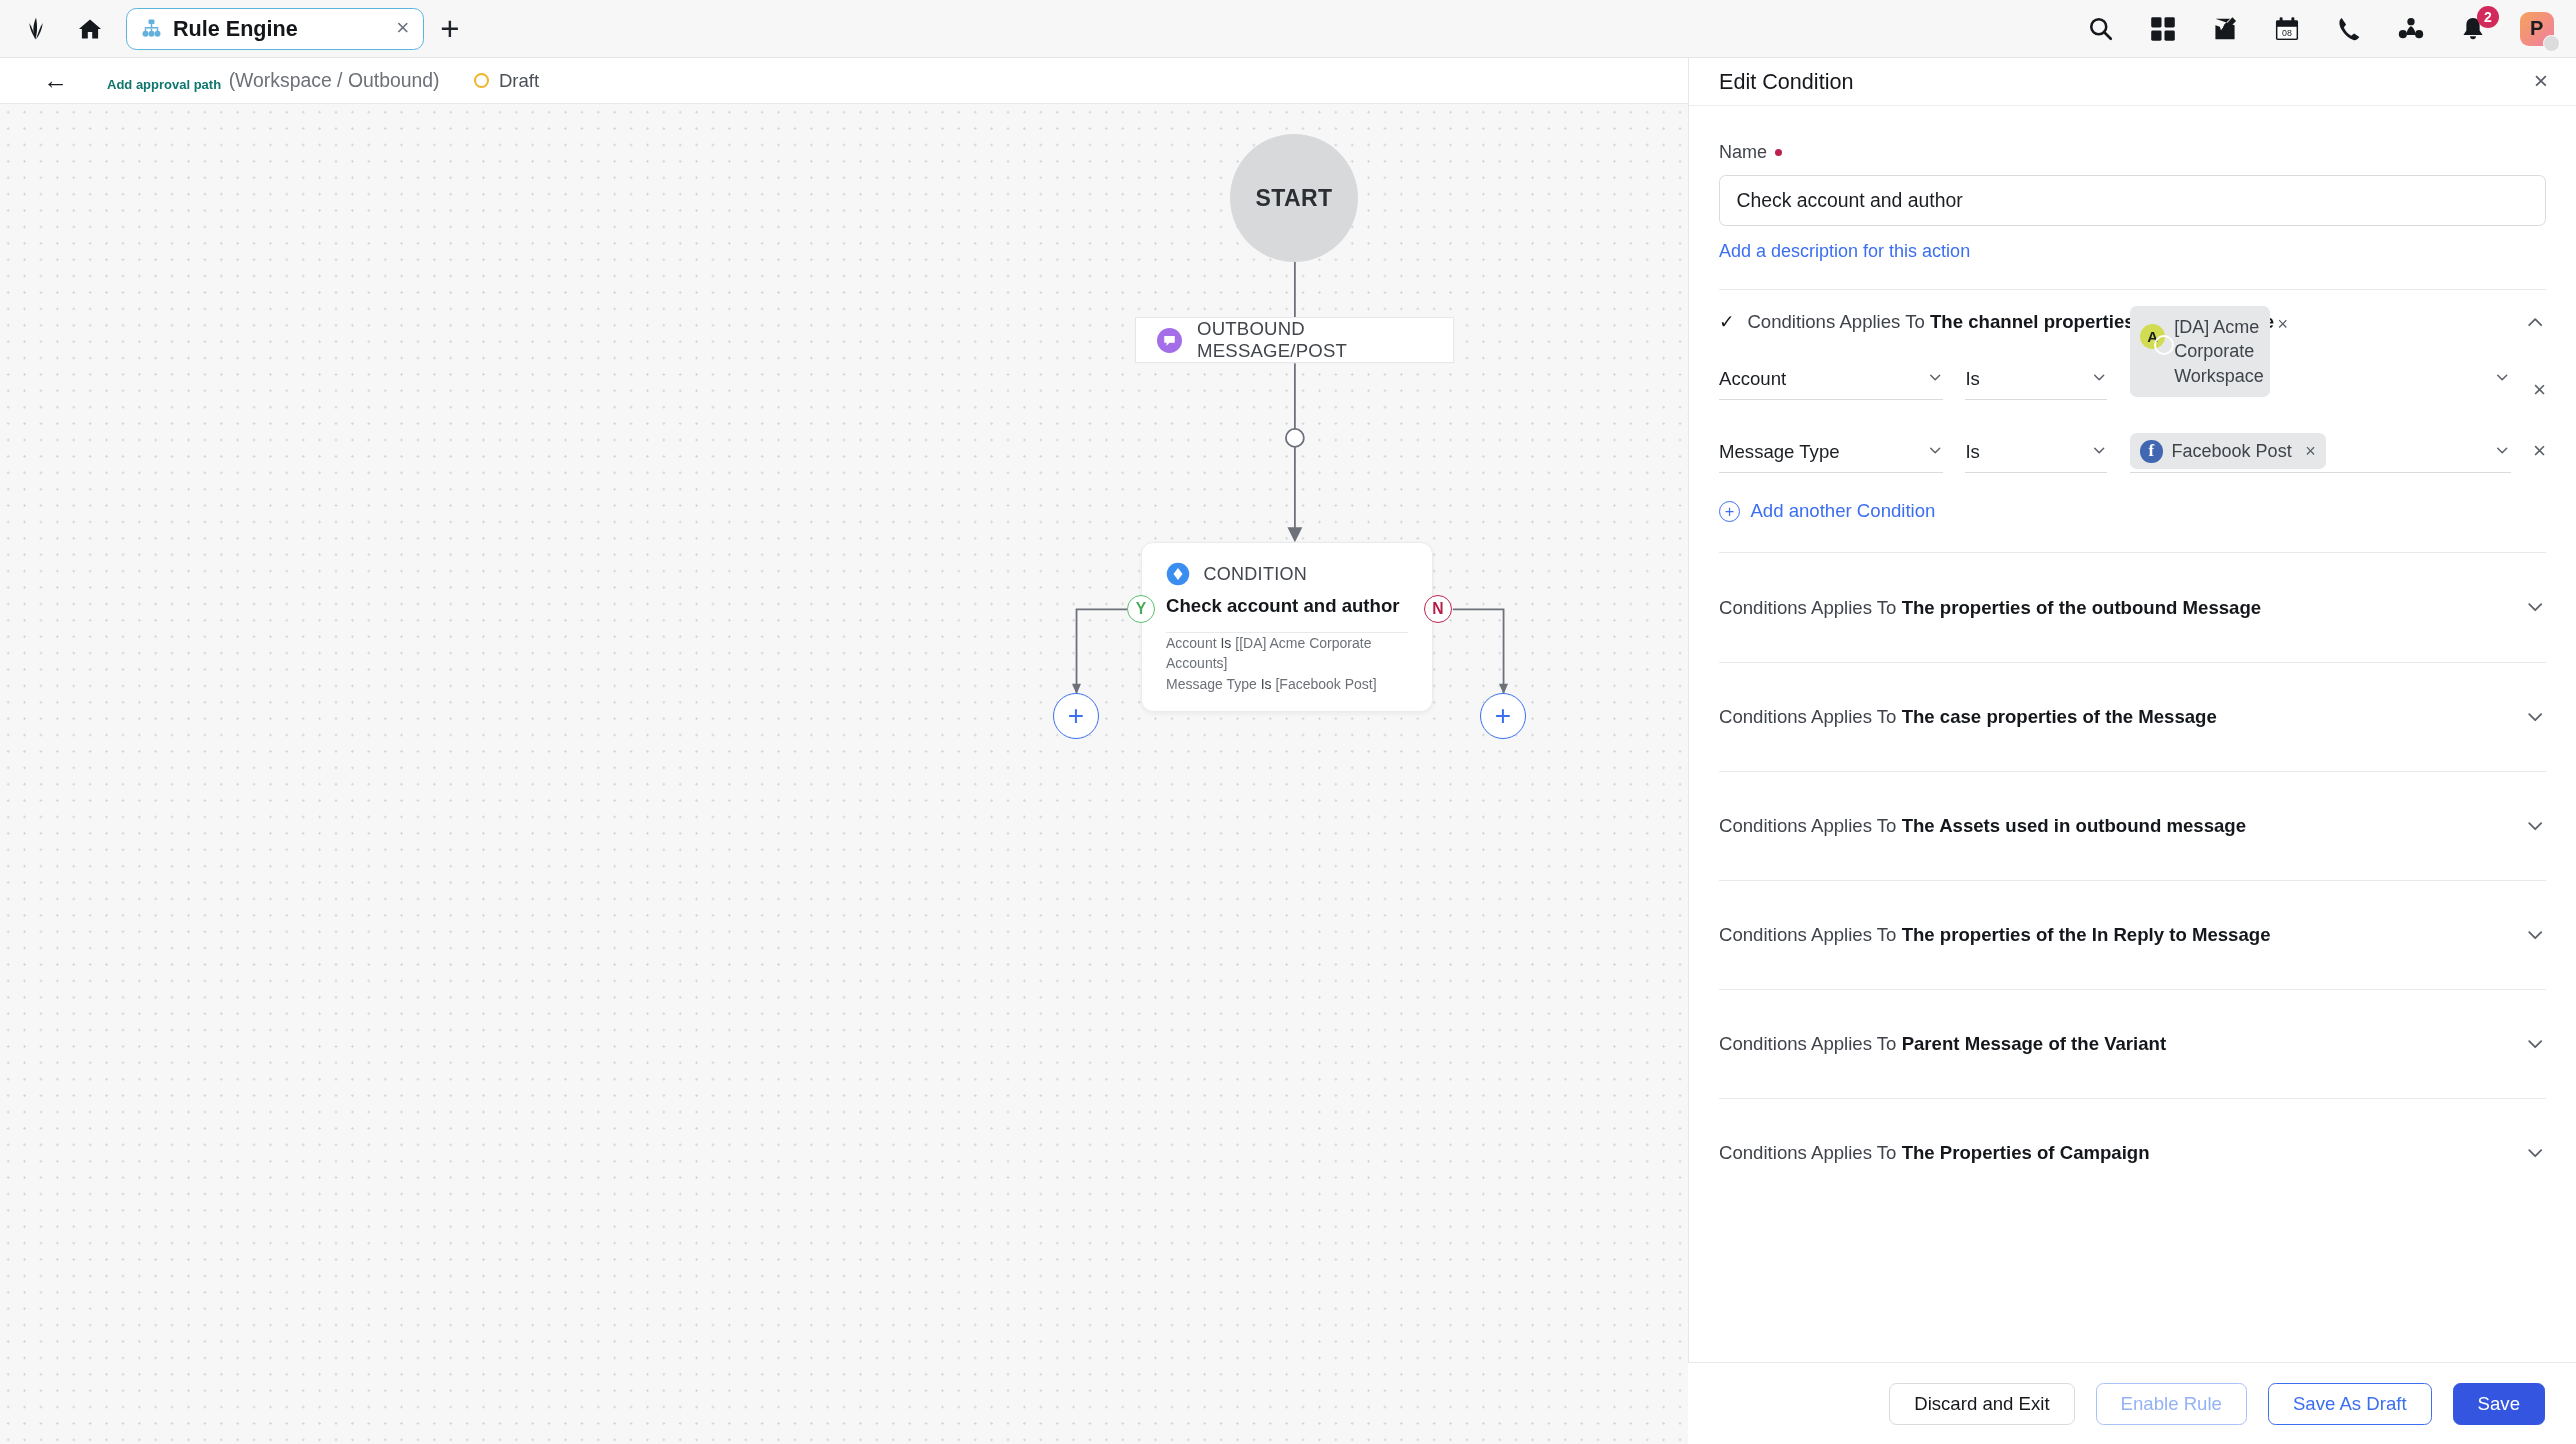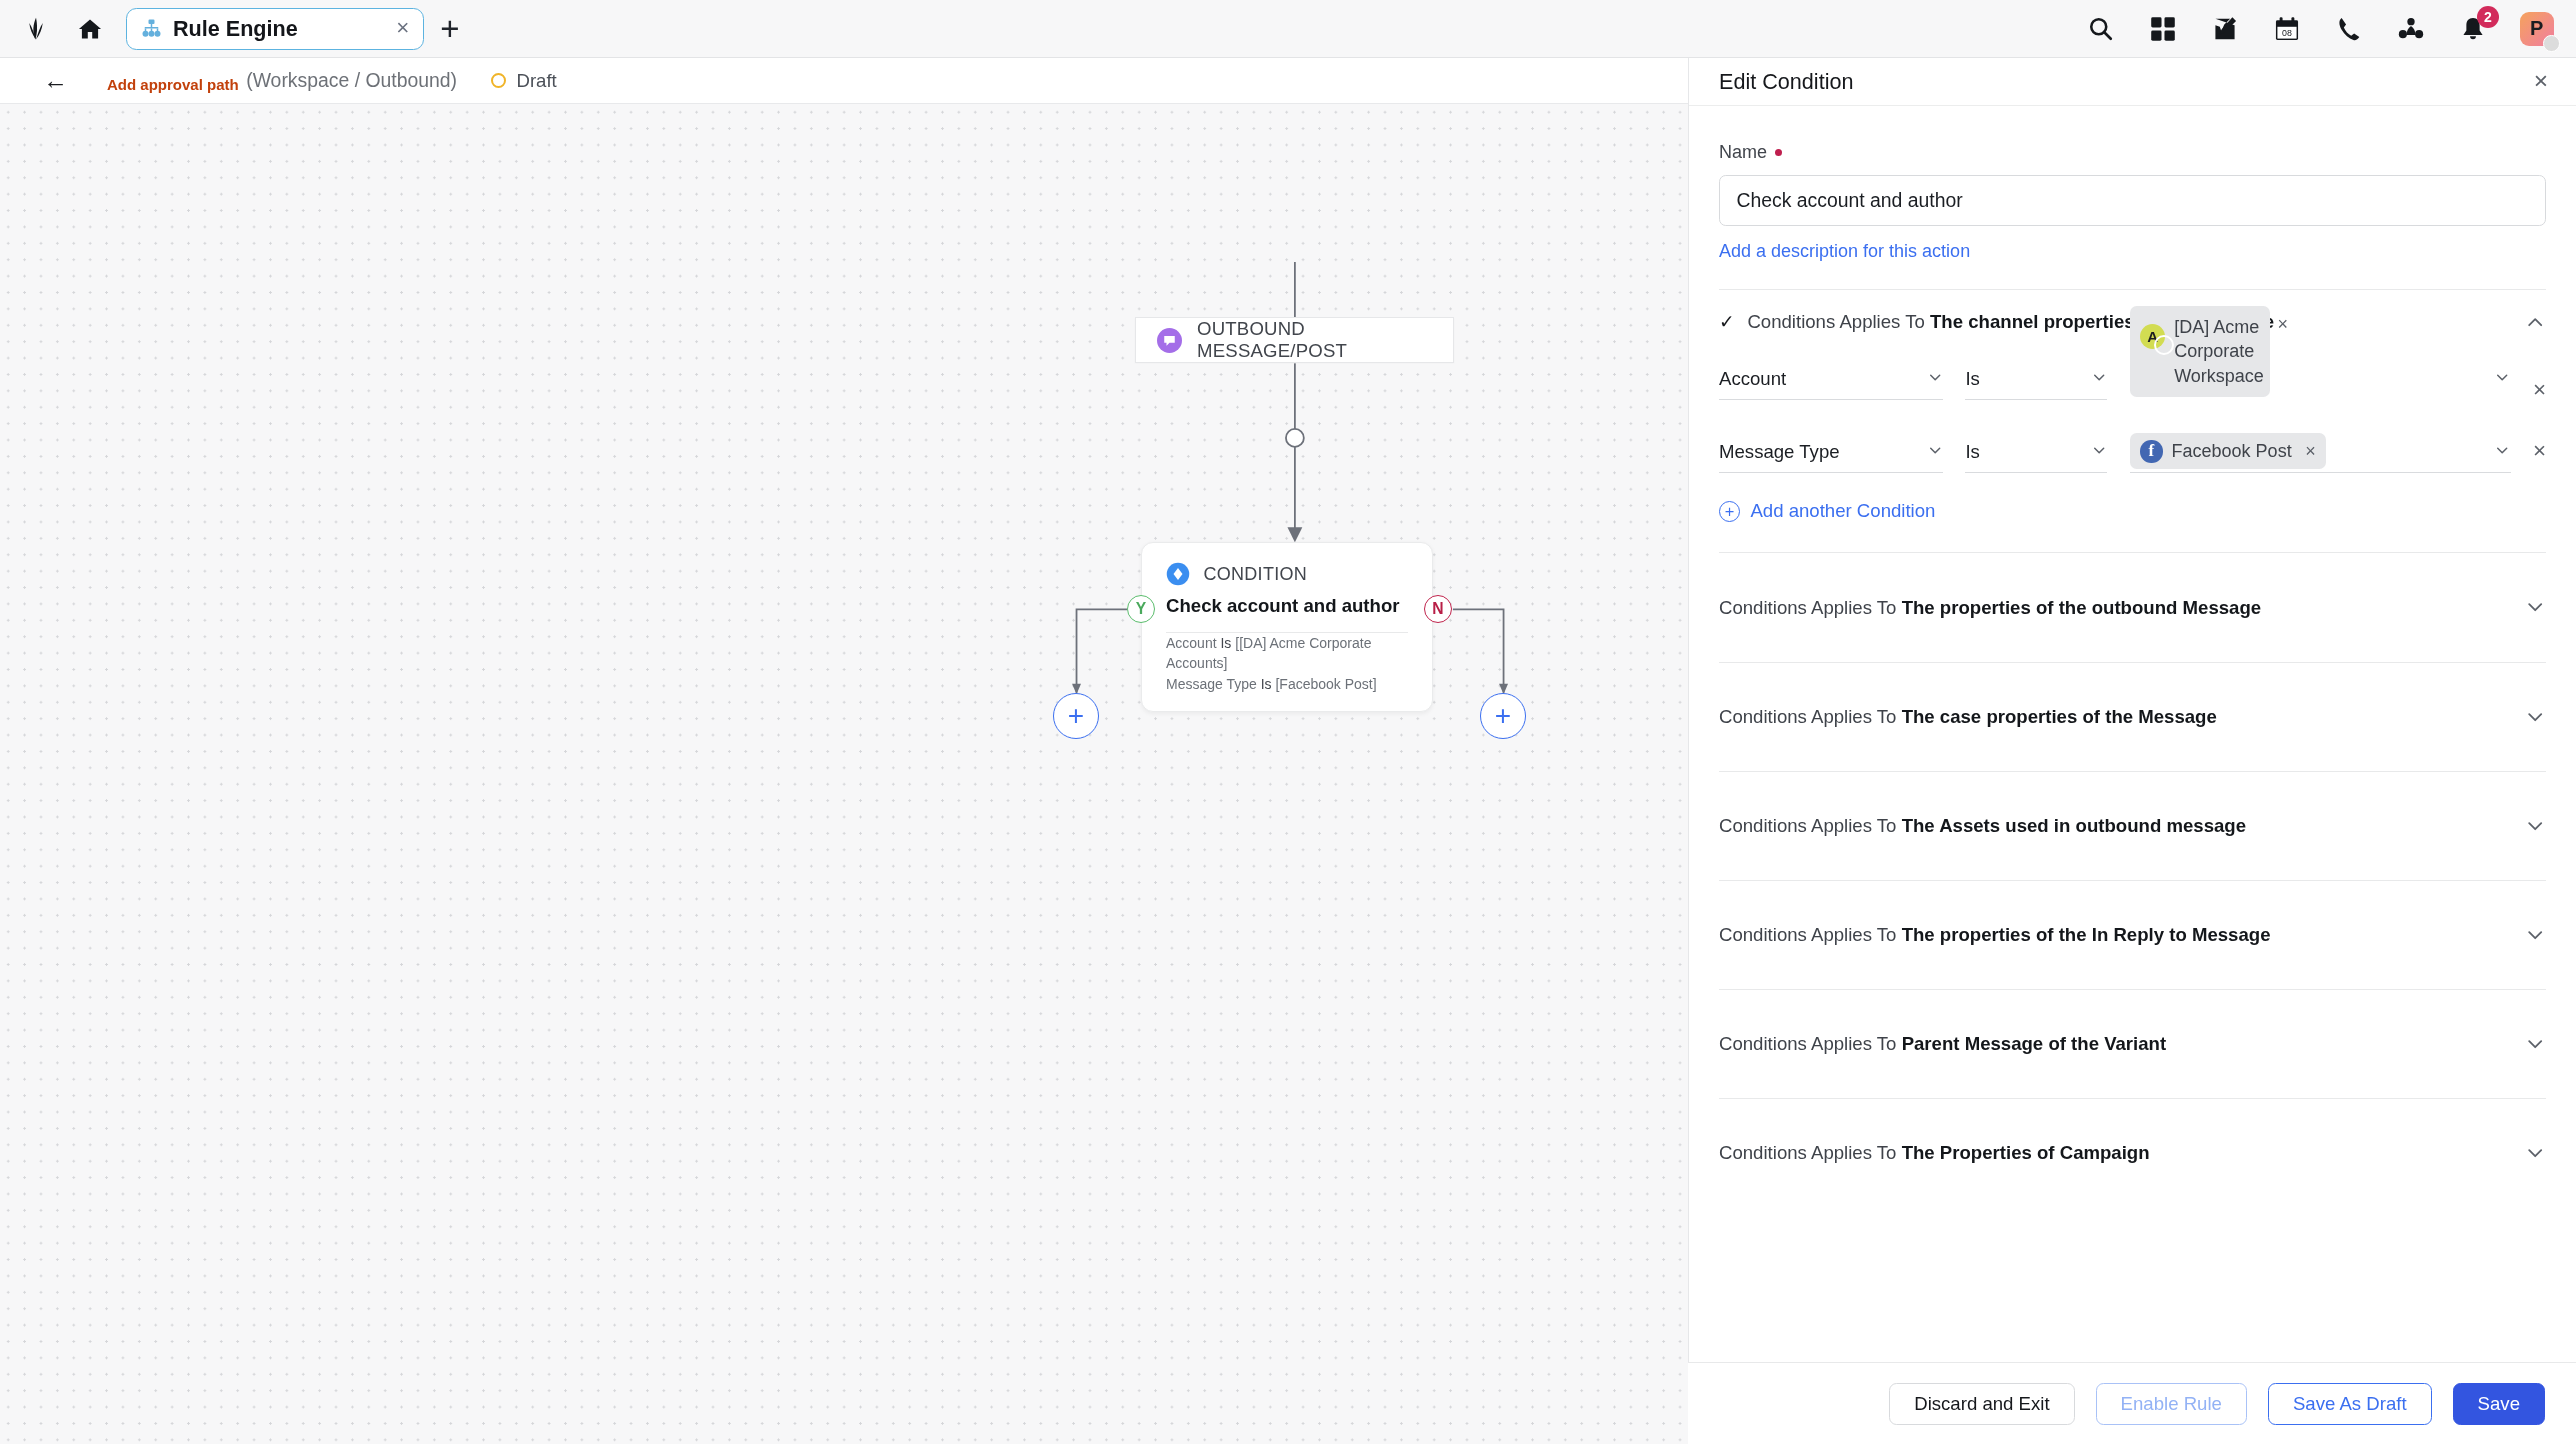--- a/index.html
+++ b/index.html
@@ -48,21 +48,21 @@
     background: #dcdcdc; border: 1.5px solid #fff;
   }
 
   
   .subheader {
     position: absolute; top: 58px; left: 0; width: 1688px; height: 46px;
     background: #ffffff; display: flex; align-items: center; gap: 0;
     border-bottom: 0.7px solid #e8e9eb; padding-left: 43px;
   }
   .back-arrow { font-size: 25px; color: #1b1d21; line-height: 1; cursor:pointer; }
-  .page-title { margin-left: 39px; font-size: 15px; font-weight: 700; color: #c2410c; margin-top: 8px; }
+  .page-title { margin-left: 39px; font-size: 13px; font-weight: 700; color: #0f766e; margin-top: 8px; }
   .page-sub { margin-left: 7.5px; font-size: 19.4px; font-weight: 400; color: #6d7177; }
   .status-wrap { margin-left: 34px; display: flex; align-items: center; gap: 10.4px; }
   .status-ring { width: 15px; height: 15px; border: 2.2px solid #f0b429; border-radius: 50%; }
   .status-text { font-size: 18.6px; color: #4b5058; }
 
   
   .canvas {
     position: absolute; top: 104px; left: 0; width: 1688px; height: 1340px;
     background-color: #f7f7f8;
     background-image: radial-gradient(circle, #d5d6d9 1.1px, transparent 1.2px);
@@ -330,20 +330,21 @@
     <circle cx="1737" cy="448" r="12" fill="#ffffff" stroke="#6d717a" stroke-width="2.4"></circle>
     <polygon points="1737,588 1727,568 1747,568" fill="#6d717a"></polygon>
 
     <polyline points="1512,678 1444,678 1444,790" fill="none" stroke="#6d717a" stroke-width="2.4"></polyline>
     <polygon points="1444,792 1438,778 1450,778" fill="#6d717a"></polygon>
 
     <polyline points="1949,678 2017,678 2017,790" fill="none" stroke="#6d717a" stroke-width="2.4"></polyline>
     <polygon points="2017,792 2011,778 2023,778" fill="#6d717a"></polygon>
   </svg>
 
+  <div class="start-node">START</div>
 
   <div class="ob-node">
     <span class="ob-icon">
       <svg width="15" height="15" viewBox="0 0 20 20">
           <path d="M3 4 h14 v9 h-7 l-4 4 v-4 h-3 Z" fill="#ffffff"></path>
         </svg>
     </span>
     <span class="ob-label">OUTBOUND MESSAGE/POST</span>
   </div>
 

